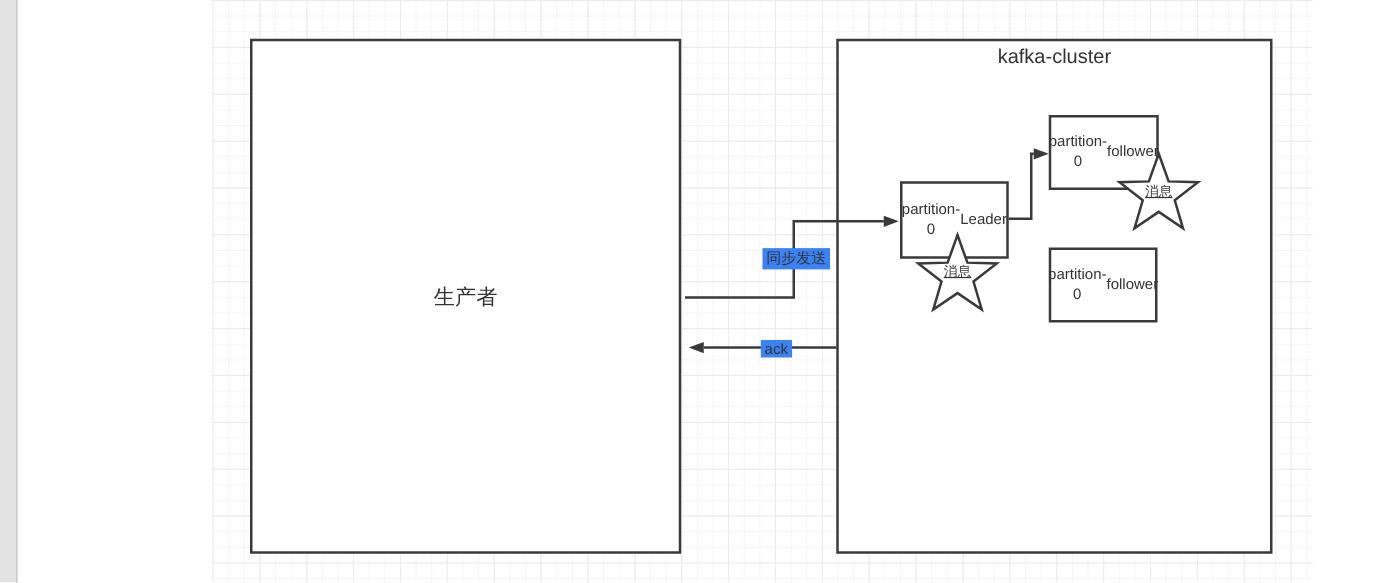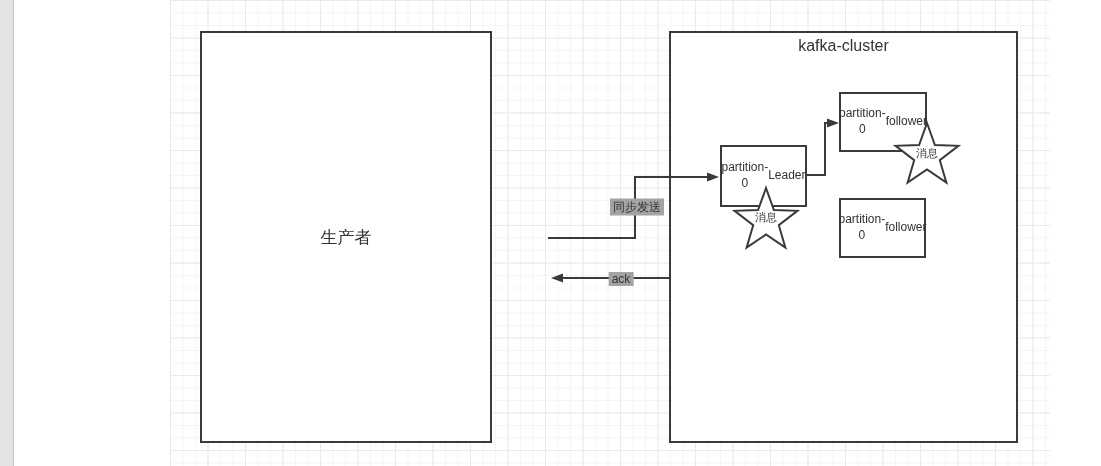--- a/index.html
+++ b/index.html
@@ -40,21 +40,21 @@
     box-sizing: border-box;
     background: #ffffff;
     border: 2px solid #3a3a3a;
     display: flex;
     align-items: center;
     justify-content: center;
     text-align: center;
   }
   .producer-box {
     left: 200px; top: 31px;
-    width: 292px; height: 412px;
+    width: 345px; height: 412px;
     font-size: 17px;
     font-family: Liberation Mono, monospace;
   }
   .cluster-box {
     left: 669px; top: 31px;
     width: 349px; height: 412px;
     align-items: flex-start;
     font-size: 16px;
     padding-top: 4px;
   }
@@ -71,31 +71,32 @@
     position: absolute;
     left: 0; top: 0;
     width: 1101px; height: 466px;
     z-index: 5;
     pointer-events: none;
   }
   .edge-label {
     position: absolute;
     z-index: 6;
     transform: translate(-50%, -50%);
-    background: #a3a3a3;
+    background: #3b82f6;
     padding: 0 3px;
     font-size: 12px;
     white-space: nowrap;
   }
   .star-label {
     position: absolute;
     z-index: 6;
     transform: translate(-50%, -50%);
     font-size: 11px;
     white-space: nowrap;
+    text-decoration: underline;
   }
 </style>
 </head>
 <body>
 
 <div id="stage">
 
   <div class="gutter"></div>
   <div class="grid"></div>
 

